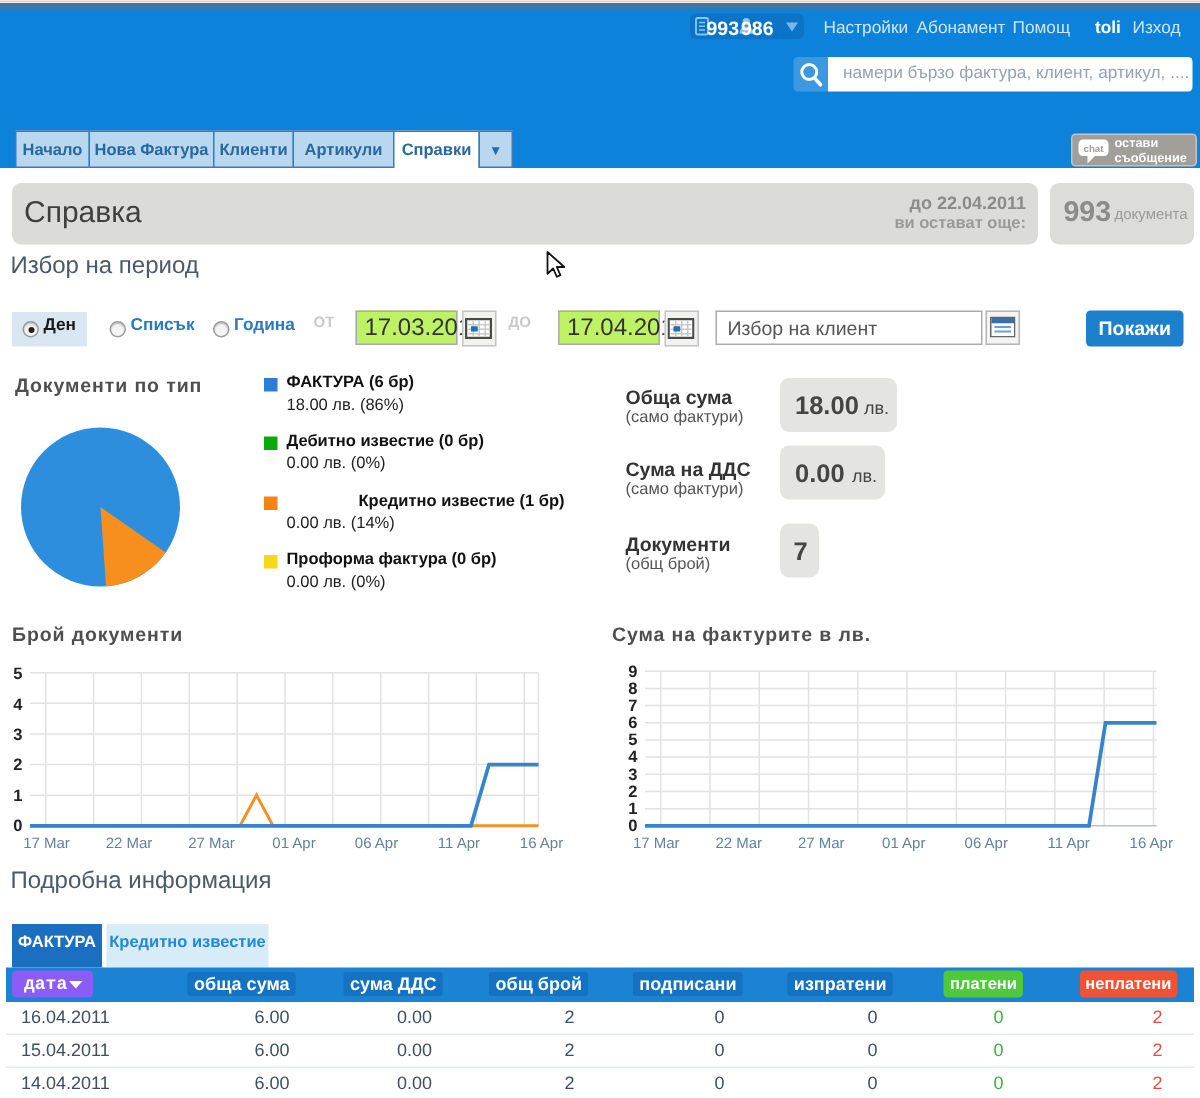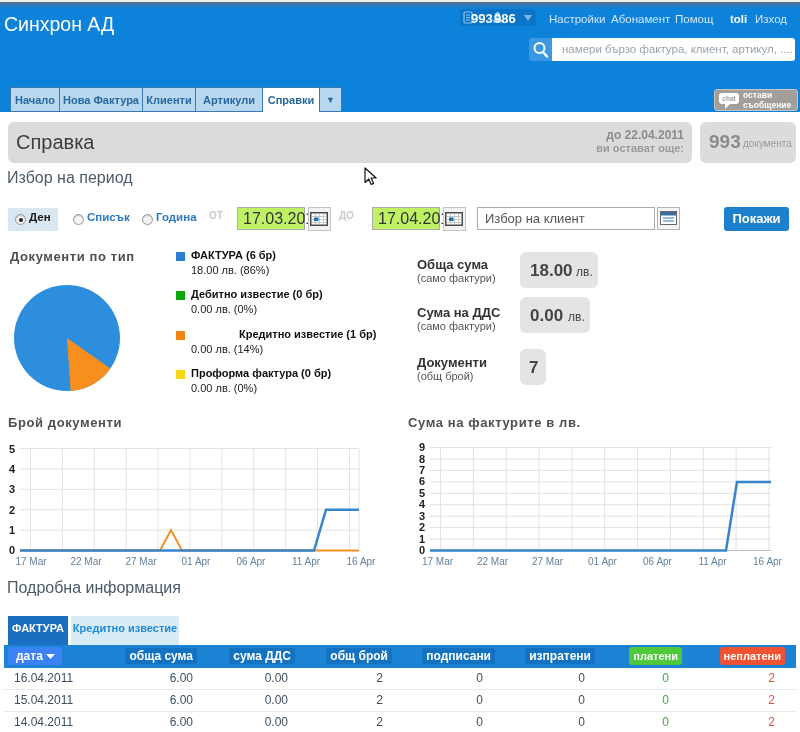--- a/index.html
+++ b/index.html
@@ -54,35 +54,34 @@
 .sumsub{position:absolute;font-size:11px;color:#555;}
 .sumbox{position:absolute;background:#e4e4e2;border-radius:6px;}
 .sumbox b{font-size:17px;color:#454545;}
 .sumbox span{font-size:12px;color:#454545;}
 
 #tbl-h{position:absolute;top:579px;left:7px;font-size:16px;color:#4c5a68;}
 #ttab1{position:absolute;top:616px;left:8px;width:60px;height:29px;background:#1a6fc0;color:#fff;font-weight:bold;font-size:11px;text-align:center;line-height:25px;}
 #ttab2{position:absolute;top:616px;left:71px;width:108px;height:29px;background:#d8ecf8;color:#2089d8;font-weight:bold;font-size:11px;text-align:center;line-height:25px;}
 #thead{position:absolute;top:645px;left:4px;width:792px;height:23px;background:#1b82d4;color:#fff;font-size:12px;font-weight:bold;}
 #thead .pl{position:absolute;background:#1373c2;border-radius:2px;padding:1px 4px;top:3px;}
-#datapill{position:absolute;left:4px;top:2px;width:54px;height:18px;background:#3b82f6;border-radius:3px;color:#fff;}
+#datapill{position:absolute;left:4px;top:2px;width:54px;height:18px;background:#8b5cf6;border-radius:3px;color:#fff;font-family:Liberation Mono, monospace;}
 .gbtn{position:absolute;top:2px;background:#4fc83c;border-radius:3px;height:18px;line-height:18px;padding:0 4px;font-size:11px;}
 .rbtn{position:absolute;top:2px;background:#f05233;border-radius:3px;height:18px;line-height:18px;padding:0 4px;font-size:11px;}
 .trow{position:absolute;left:4px;width:792px;height:21px;border-bottom:1px solid #e2ecf2;font-size:12px;color:#3f4f5f;line-height:21px;}
 .trow .c{position:absolute;top:0;}
 .green{color:#3fae3f;}
 .red{color:#e05040;}
 </style></head>
 <body>
 <div id="page">
 <div id="hdr">
 <div class="topline1"></div>
       <div class="topline2"></div>
       <div class="topgrad"></div>
-<div id="logo">Синхрон АД</div>
 <div id="counter">
 <svg width="76" height="17" style="position:absolute;left:0;top:0;">
 <rect x="4" y="3" width="8" height="11" rx="1" fill="none" stroke="#8ec4ee" stroke-width="1.2"></rect>
 <line x1="6" y1="6" x2="10" y2="6" stroke="#8ec4ee" stroke-width="1"></line>
 <line x1="6" y1="8.5" x2="10" y2="8.5" stroke="#8ec4ee" stroke-width="1"></line>
 <line x1="6" y1="11" x2="10" y2="11" stroke="#8ec4ee" stroke-width="1"></line>
 <circle cx="37.5" cy="5.5" r="2.5" fill="#8ec4ee"></circle>
 <path d="M33,13.5 Q33,8.5 37.5,8.5 Q42,8.5 42,13.5 Z" fill="#8ec4ee"></path>
 <path d="M64,6 L72,6 L68,12 Z" fill="#7db9e8"></path>
 </svg>

